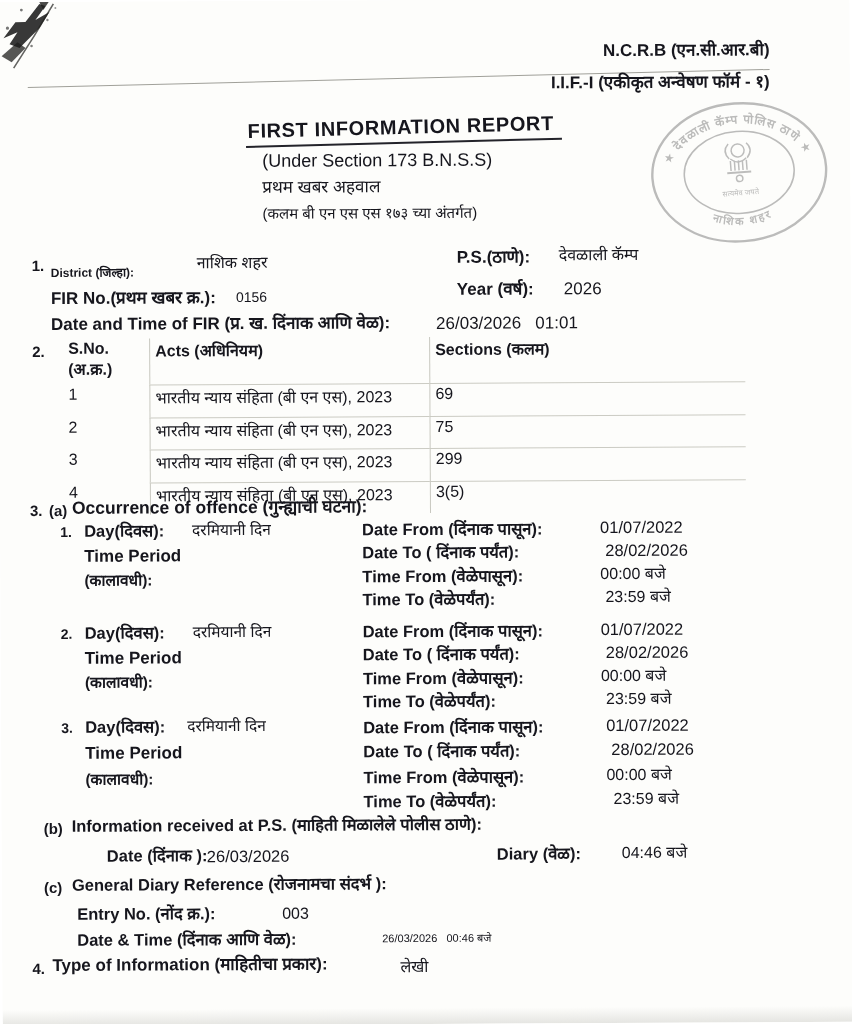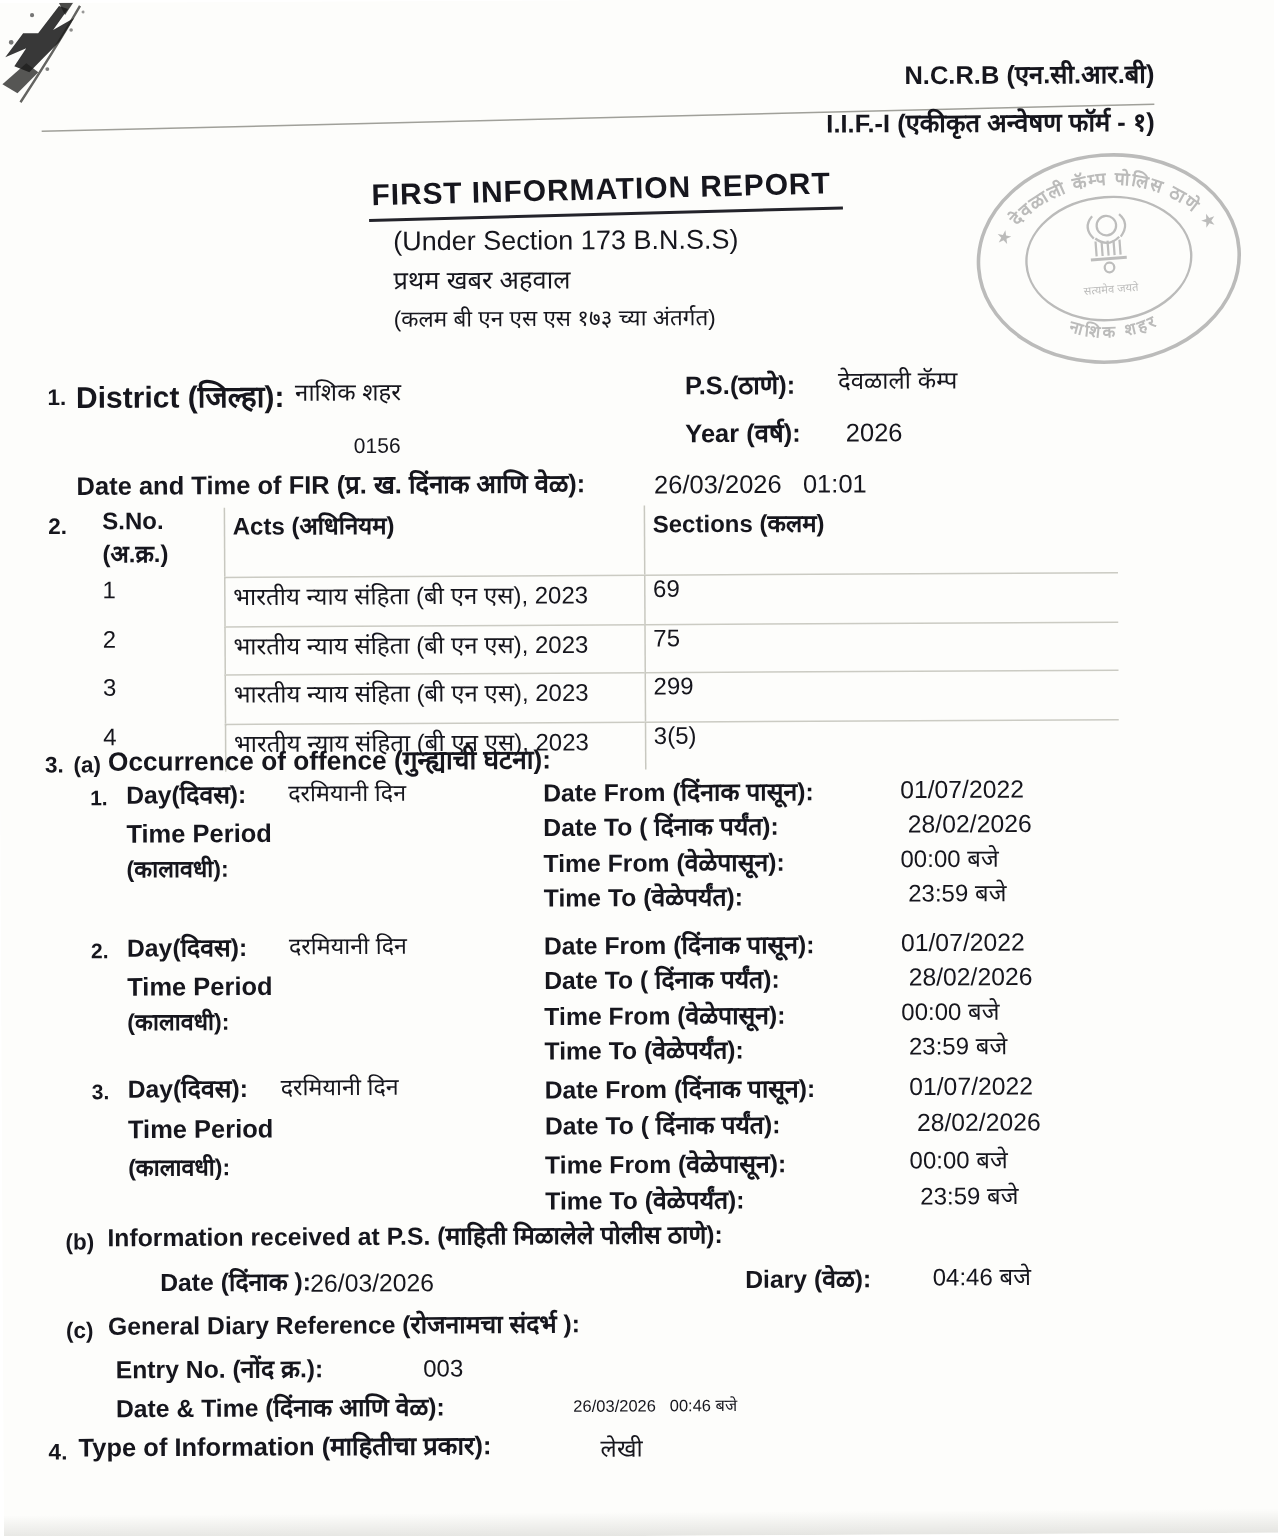--- a/index.html
+++ b/index.html
@@ -71,24 +71,25 @@
     </g>
     <text x="93" y="97" font-size="7.5" fill="#8d8d8d" text-anchor="middle">सत्यमेव जयते</text>
   </svg>
 
   <div class="abs b title-main" style="left:248px;top:118px;font-size:20px;">FIRST INFORMATION REPORT</div>
   <div class="abs" style="left:264px;top:150px;font-size:18px;">(Under Section 173 B.N.S.S)</div>
   <div class="abs" style="left:264px;top:177px;font-size:17px;">प्रथम खबर अहवाल</div>
   <div class="abs" style="left:264px;top:204px;font-size:15px;">(कलम बी एन एस एस १७३ च्या अंतर्गत)</div>
 
   <div class="abs b" style="left:33px;top:255px;font-size:15px;">1.</div>
-  <div class="abs b" style="left:52px;top:252px;font-size:20px;">District (जिल्हा):</div>
+  <div class="abs b" style="left:52px;top:264px;font-size:12px;">District (जिल्हा):</div>
   <div class="abs" style="left:198px;top:252px;font-size:16px;">नाशिक शहर</div>
   <div class="abs b" style="left:458px;top:248px;font-size:17px;">P.S.(ठाणे):</div>
   <div class="abs" style="left:560px;top:246px;font-size:16px;">देवळाली कॅम्प</div>
+  <div class="abs b" style="left:52px;top:287px;font-size:17px;">FIR No.(प्रथम खबर क्र.):</div>
   <div class="abs" style="left:237px;top:288px;font-size:14px;">0156</div>
   <div class="abs b" style="left:458px;top:280px;font-size:17px;">Year (वर्ष):</div>
   <div class="abs" style="left:565px;top:280px;font-size:17px;">2026</div>
   <div class="abs b" style="left:52px;top:313px;font-size:17px;">Date and Time of FIR (प्र. ख. दिंनाक आणि वेळ):</div>
   <div class="abs" style="left:437px;top:314px;font-size:17px;">26/03/2026   01:01</div>
 
   <div class="abs b" style="left:33px;top:341px;font-size:15px;">2.</div>
   <div class="tbl">
     <div class="c hc sno">
       <div>S.No.</div>

